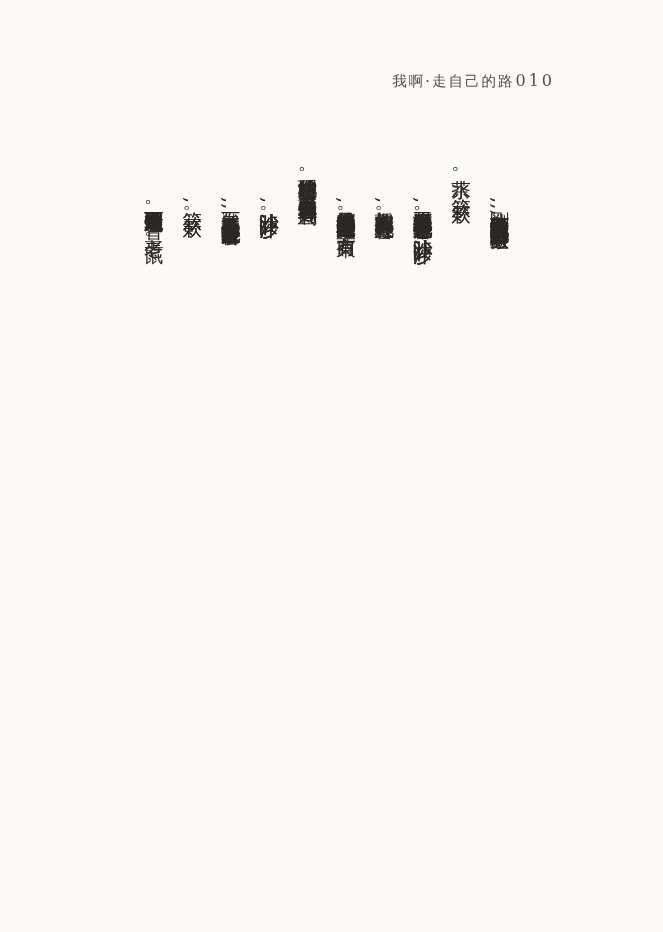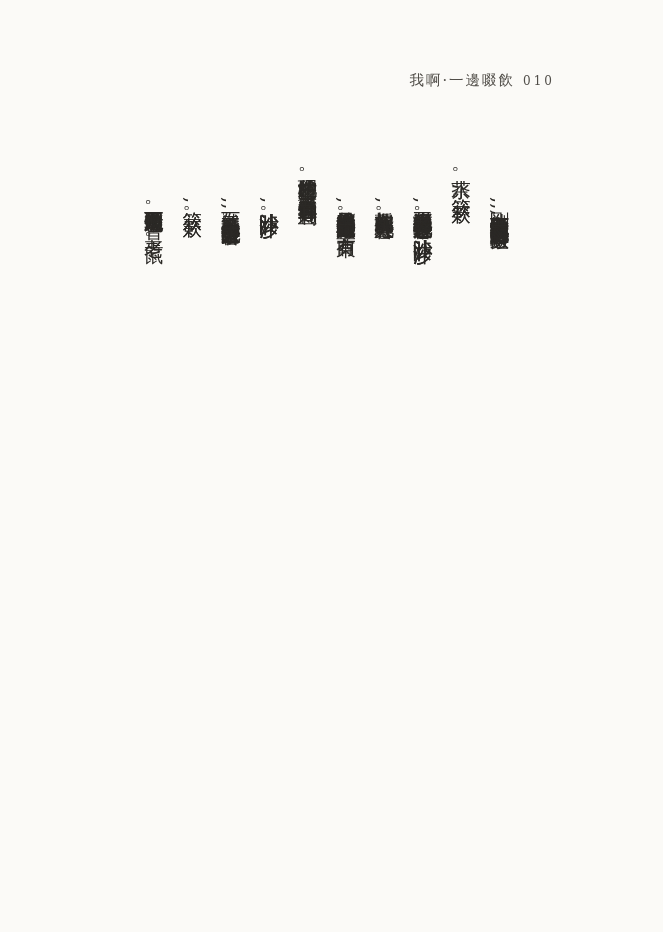--- a/index.html
+++ b/index.html
@@ -26,24 +26,24 @@
     right: 108px;
     font-size: 14.5px;
     color: #514e49;
     letter-spacing: 1.5px;
     white-space: nowrap;
   }
   .page-header .running-title {
     letter-spacing: 2px;
   }
   .page-header .page-number {
-    margin-left: 8px;
+    margin-left: 1px;
     letter-spacing: 3px;
     font-variant-numeric: oldstyle-nums;
-    font-size: 12px;
+    font-size: 16px;
   }
   
   .text-block {
     position: absolute;
     top: 164px;
     right: 145px;
     height: 692px;
     writing-mode: vertical-rl;
     text-orientation: mixed;
     font-size: 19.5px;
@@ -63,21 +63,21 @@
   .text-column.indent {
     padding-top: 33px; 
   }
 </style>
 </head>
 <body>
 
 <div class="page">
 
   <header class="page-header">
-    <span class="running-title">我啊·一邊啜飲</span><span class="page-number">010</span>
+    <span class="running-title">我啊·走自己的路</span><span class="page-number">010</span>
   </header>
 
   <main class="text-block">
 
   <div class="paragraph">
         <div class="text-column indent">剛才,東北方言從桃子體內橫溢而出,她一邊聽著自己的聲音,一邊啜飲</div>
         <div class="text-column">茶水。簌簌,簌簌。</div>
       </div>
       <div class="paragraph">
         <div class="text-column indent">不僅腦內說話聲氾濫,她身後也響起了窸窣聲。咔沙咔沙,咔沙咔沙。</div>

